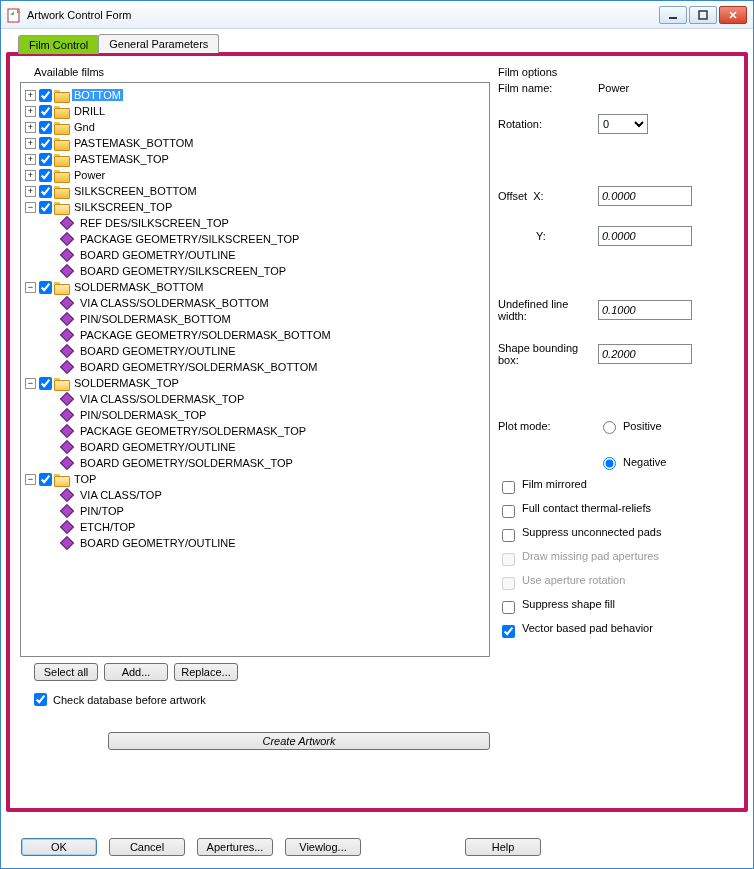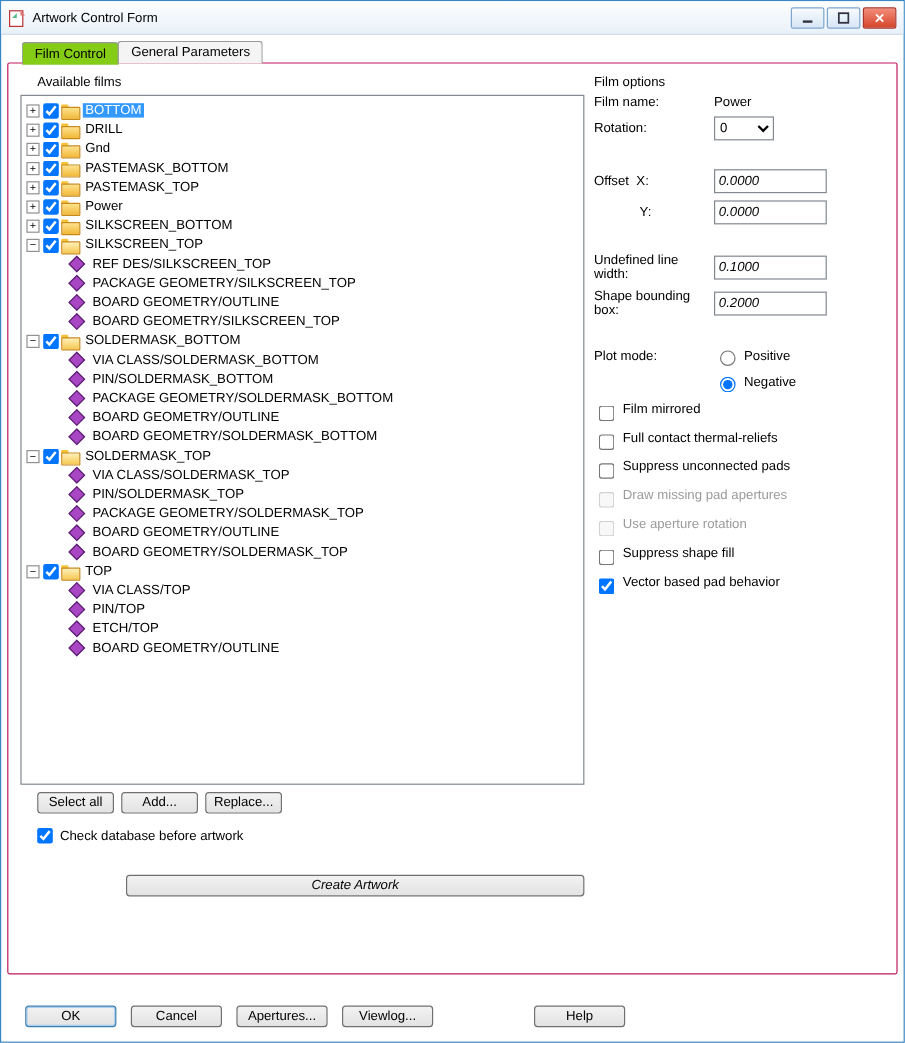--- a/index.html
+++ b/index.html
@@ -8,51 +8,51 @@
 .titlebar .icon { width: 16px; height: 16px; margin-right: 4px; }
 .titlebar .title { flex: 1; color: #000; }
 .winbtns { display: flex; gap: 2px; }
 .winbtn { width: 28px; height: 18px; border: 1px solid #7ea6cd; border-radius: 2px; background: linear-gradient(#f8fbfe, #d6e5f5); display: flex; align-items: center; justify-content: center; }
 .winbtn.close { background: linear-gradient(#f28d7a, #d6452b); border-color: #a8362b; color: #fff; }
 .winbtn svg { width: 10px; height: 10px; }
 .content { padding: 5px; }
 .tabstrip { display: flex; margin-left: 12px; position: relative; z-index: 2; }
 .tab { padding: 3px 10px; border: 1px solid #9a9a9a; border-bottom: none; background: #f4f4f4; margin-right: -1px; border-radius: 3px 3px 0 0; cursor: default; }
 .tab.active { background: #84cc16; z-index: 3; position: relative; top: 1px; }
-.panel { border: 1px solid #be185d; border-radius: 2px; margin-top: -1px; padding: 10px 10px 10px 10px; height: 760px; display: flex; }
+.panel { border: 4px solid #be185d; border-radius: 2px; margin-top: -1px; padding: 10px 10px 10px 10px; height: 760px; display: flex; }
 .leftcol { width: 470px; display: flex; flex-direction: column; }
 .rightcol { width: 230px; margin-left: 8px; }
 .group-label { margin: 0 0 4px 14px; }
 .treebox { border: 1px solid #828790; background: #fff; height: 575px; overflow: auto; padding: 4px 0 0 4px; }
 .treerow { display: flex; align-items: center; height: 16px; white-space: nowrap; }
 .indent { display: inline-block; width: 17px; height: 16px; }
 .plusminus { width: 11px; height: 11px; border: 1px solid #919191; display: inline-flex; align-items: center; justify-content: center; font-size: 9px; line-height: 1; margin-right: 3px; cursor: pointer; color: #000; background: #fff; }
 .chk { margin: 0 2px 0 0; }
 .foldericon { width: 15px; height: 12px; margin-right: 3px; display: inline-block; position: relative; }
 .foldericon::before { content: ""; position: absolute; top: 1px; left: 0; width: 6px; height: 3px; background: #f5c23b; border-radius: 1px 1px 0 0; }
 .foldericon::after { content: ""; position: absolute; top: 3px; left: 0; width: 14px; height: 9px; background: linear-gradient(#fde28d, #f2b838); border: 1px solid #c78a1a; border-radius: 1px; }
 .foldericon.open::after { background: linear-gradient(#fff0b8, #f6c851); }
 .diamond { width: 10px; height: 10px; background: #a846c4; border: 1px solid #5a2271; transform: rotate(45deg); margin: 0 6px 0 3px; display: inline-block; }
 .treelabel { padding: 0 2px; }
 .treelabel.selected { background: #3399ff; color: #fff; }
 .btnrow { margin: 6px 0 4px 14px; display: flex; gap: 6px; }
 button.std { padding: 2px 0; min-width: 64px; border: 1px solid #707070; border-radius: 3px; background: linear-gradient(#f2f2f2, #e3e3e3); cursor: pointer; }
 button.primary { border-color: #3c7fb1; box-shadow: inset 0 0 0 1px #a8d0ee; }
 .chkrow { margin: 8px 0 0 14px; display: flex; align-items: center; gap: 4px; }
 .create-artwork { margin: 26px 0 0 88px; padding: 5px 12px; font-style: italic; }
-.opt-grid { display: grid; grid-template-columns: 100px 110px; row-gap: 6px; align-items: center; margin-top: 2px; }
+.opt-grid { display: grid; grid-template-columns: 100px 110px; row-gap: 20px; align-items: center; margin-top: 2px; }
 .opt-grid .span2 { grid-column: 1 / span 2; }
 input.txt { width: 94px; height: 20px; border: 1px solid #828790; padding: 1px 3px; font-family: Arial; font-style: italic; }
 select.sel { width: 50px; height: 20px; border: 1px solid #828790; background: #fff; }
 .sep { height: 12px; }
 .radio-row { display: flex; align-items: center; gap: 4px; }
 .checklist { margin-top: 8px; display: flex; flex-direction: column; gap: 5px; }
 .checklist label { display: flex; gap: 4px; }
 .checklist label.disabled { color: #9b9b9b; }
-.bottom-btns { position: absolute; left: 20px; bottom: 12px; display: flex; gap: 0; }
+.bottom-btns { position: absolute; left: 20px; bottom: 12px; display: flex; gap: 20px; }
 .bottom-btns .group1 { display: flex; gap: 12px; }
 </style>
 </head>
 <body>
 
 <div class="titlebar">
   <span class="icon">
     <svg viewBox="0 0 16 16">
         <rect x="1" y="2" width="11" height="13" fill="#fff" stroke="#b33"></rect>
         <path d="M10 2 L14 6 L10 6 Z" fill="#d77"></path>

